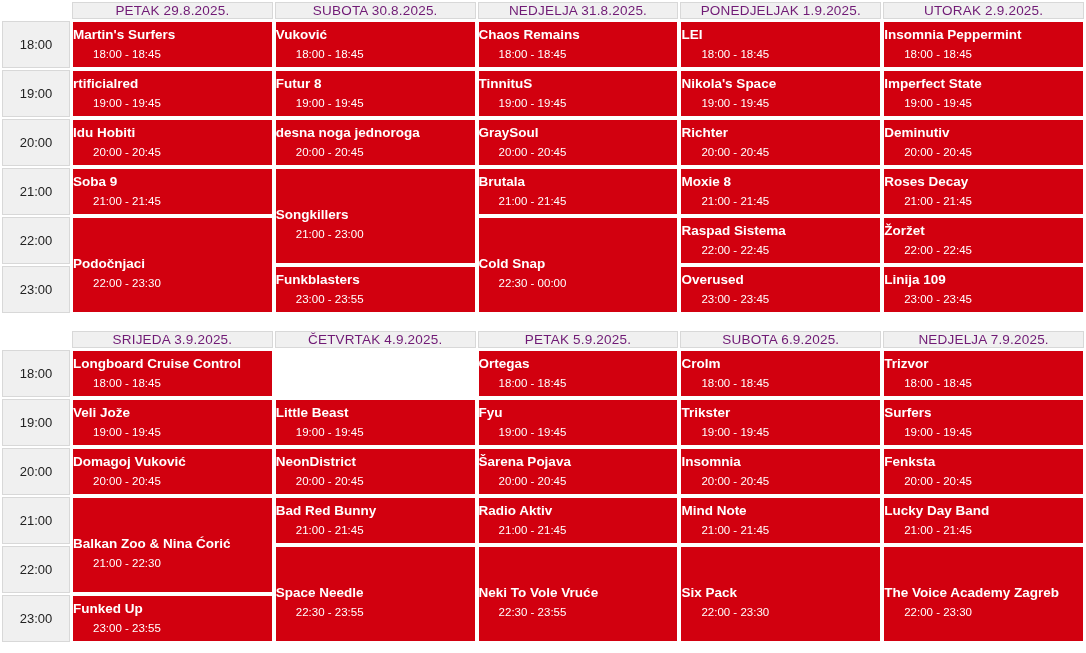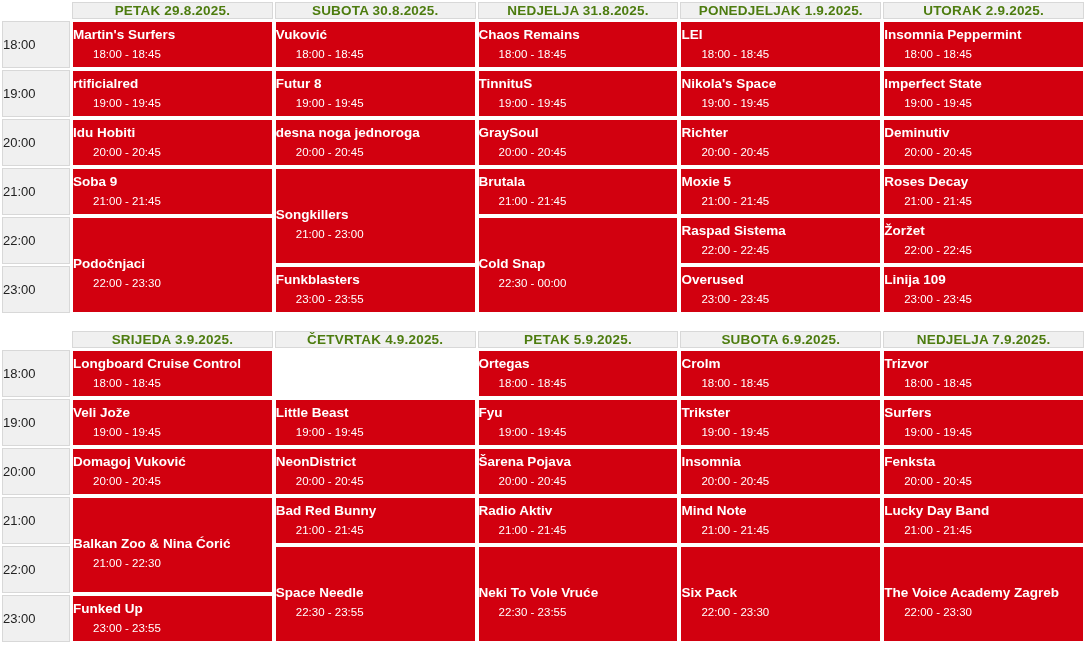--- a/index.html
+++ b/index.html
@@ -30,34 +30,35 @@
     margin: 0;
     vertical-align: middle;
   }
   .corner-cell {
     width: 68px;
     background: #ffffff;
     border: none;
   }
   .day-header {
     background: #f0f0f0;
-    color: #4d7c0f;
+    color: #701a75;
     font-size: 13.5px;
-    font-weight: bold;
+    font-weight: normal;
     text-align: center;
     height: 16px;
     letter-spacing: 0.2px;
     border: 1px solid #d8d8d8;
     box-sizing: border-box;
   }
   .time-cell {
     width: 68px;
     background: #f0f0f0;
     color: #222222;
     font-size: 13px;
+    text-align: center;
     height: 47px;
     border: 1px solid #d8d8d8;
     box-sizing: border-box;
   }
   .slot {
     background: #d2000f;
     color: #ffffff;
     height: 47px;
     border: 1px solid #ffffff;
     box-sizing: border-box;
@@ -182,21 +183,21 @@
               </td>
               <td rowspan="2" class="slot tall">
                 <span class="band">Songkillers</span>
                 <span class="time">21:00 - 23:00</span>
               </td>
               <td class="slot">
                 <span class="band">Brutala</span>
                 <span class="time">21:00 - 21:45</span>
               </td>
               <td class="slot">
-                <span class="band">Moxie 5</span>
+                <span class="band">Moxie 8</span>
                 <span class="time">21:00 - 21:45</span>
               </td>
               <td class="slot">
                 <span class="band">Roses Decay</span>
                 <span class="time">21:00 - 21:45</span>
               </td>
             </tr>
             <tr>
               <td class="time-cell">22:00</td>
               <td rowspan="2" class="slot tall">

